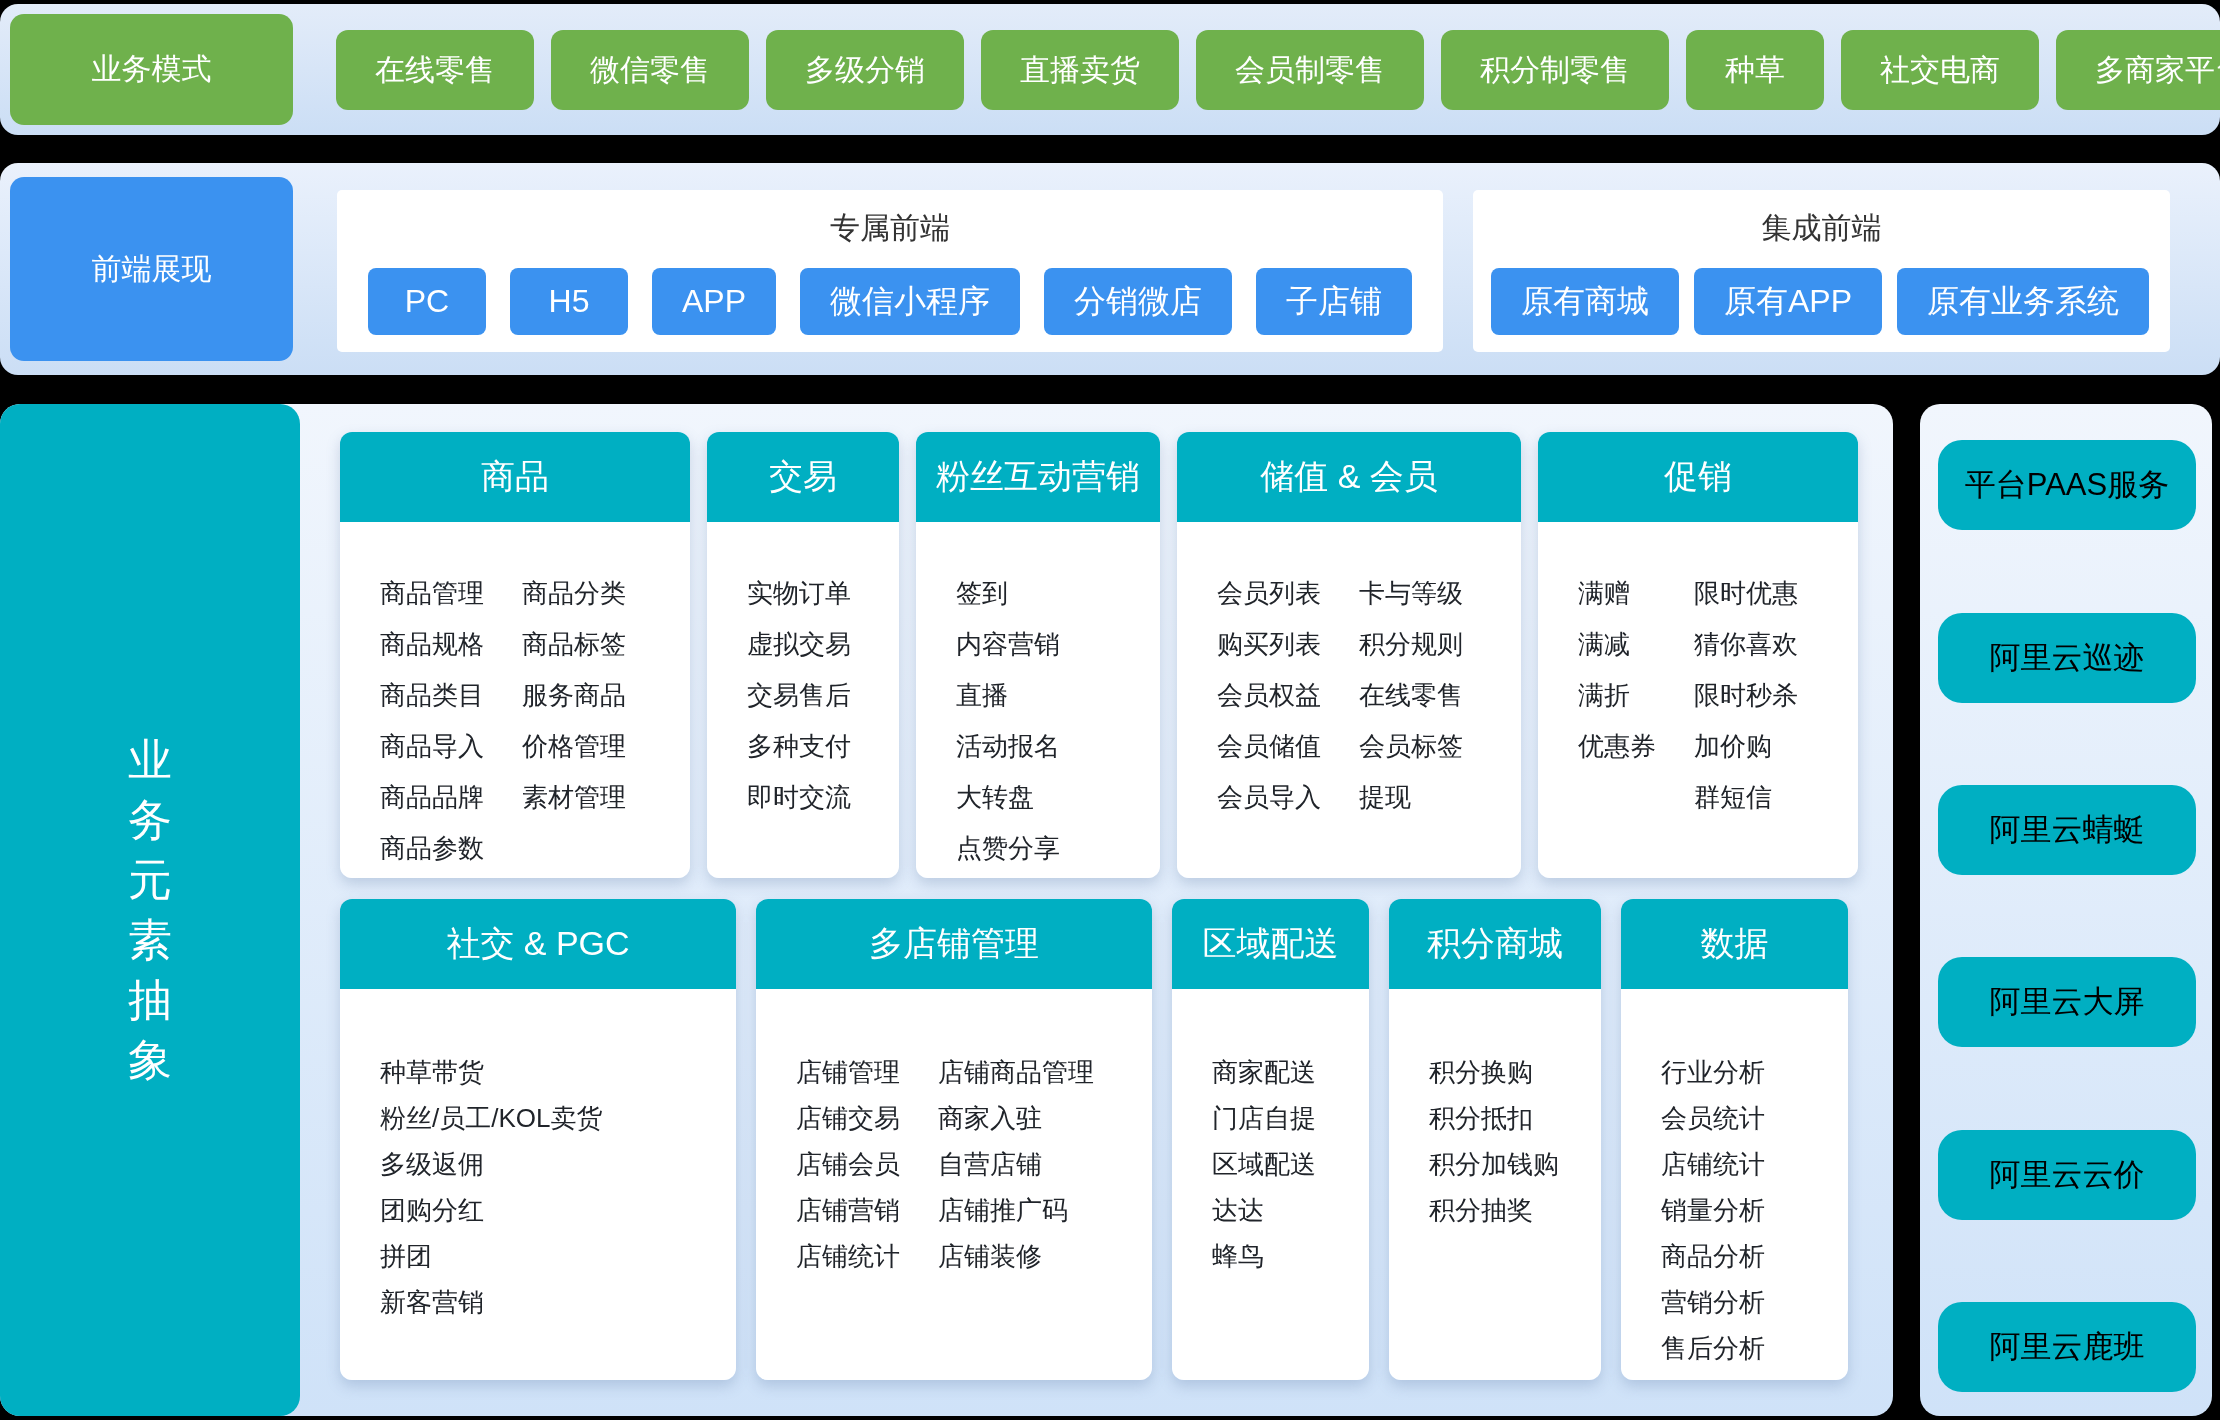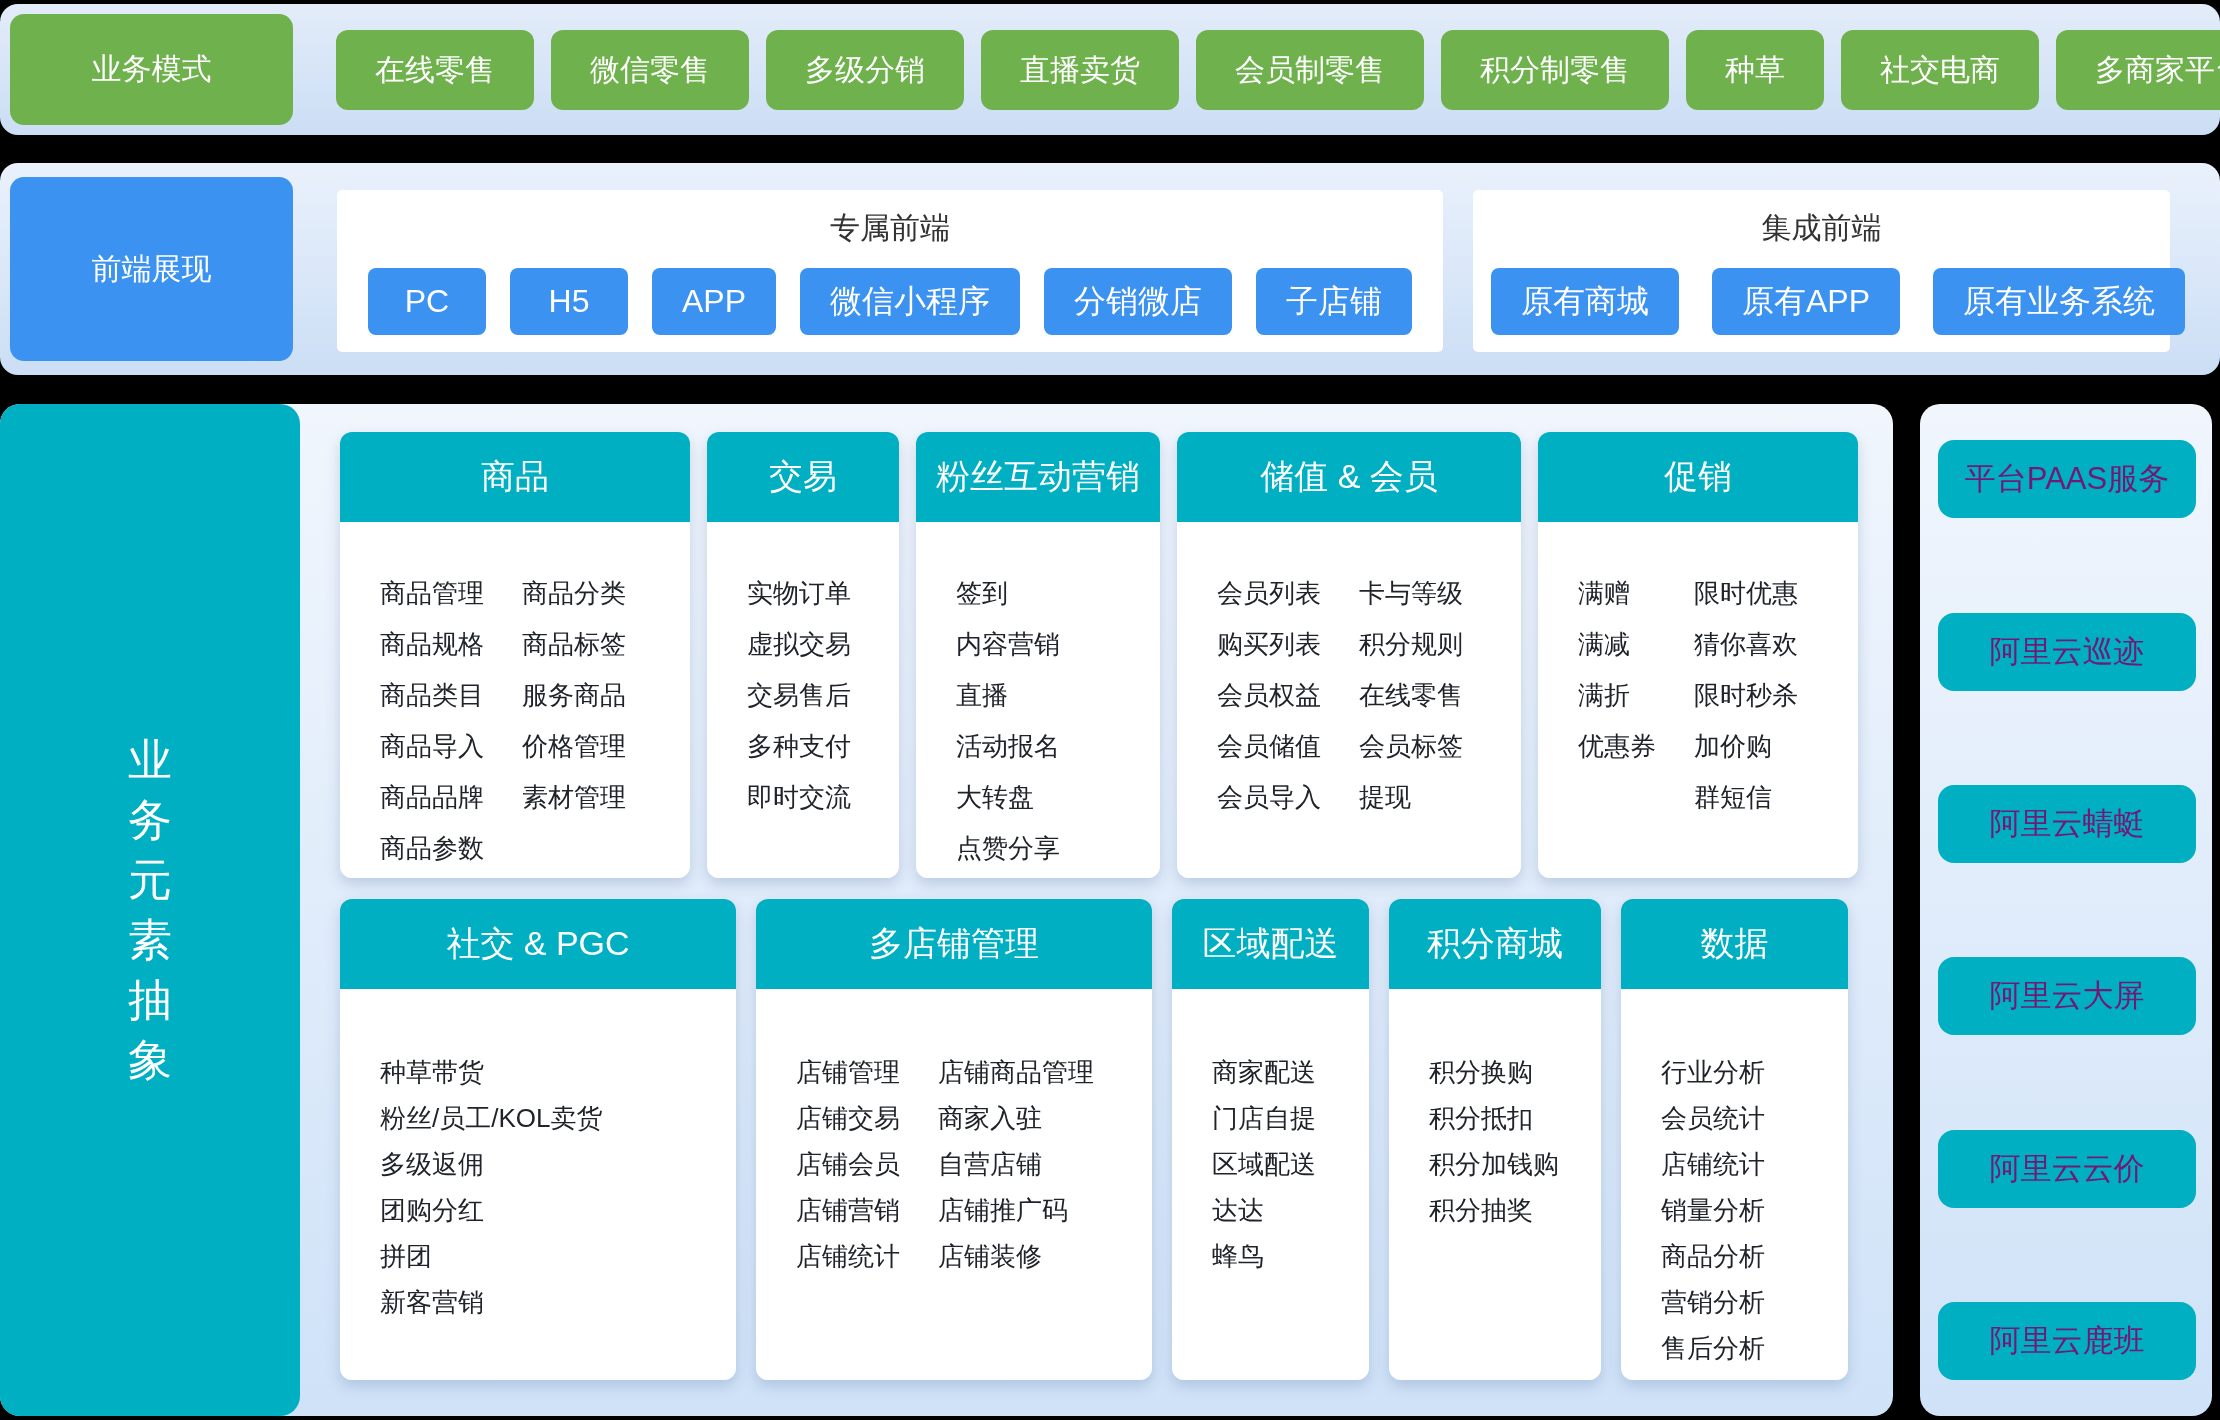--- a/index.html
+++ b/index.html
@@ -22,21 +22,21 @@
   .band1 .chip-row{left:336px;top:26px;height:80px;gap:17px;}
   .chip{display:flex;align-items:center;justify-content:center;color:#fff;white-space:nowrap;box-sizing:border-box;}
   .chip.green{background:#6FB14C;border-radius:12px;font-size:30px;padding:0 39px;height:80px;}
   .chip.blue{background:#3B92F0;border-radius:8px;font-size:32px;padding:0 30px;height:67px;min-width:118px;}
   
   .panel{position:absolute;top:27px;height:162px;background:#fff;border-radius:5px;}
   .panel-exclusive{left:337px;width:1106px;}
   .panel-integrated{left:1473px;width:697px;}
   .panel-title{text-align:center;padding-top:18px;font-size:30px;color:#333;}
   .panel-buttons{position:absolute;left:31px;top:78px;display:flex;gap:24px;height:67px;}
-  .panel-integrated .panel-buttons{left:18px;gap:33px;}
+  .panel-integrated .panel-buttons{left:18px;gap:15px;}
   
   .main{
     position:absolute;left:0;top:404px;width:1893px;height:1012px;border-radius:20px;
     background:linear-gradient(180deg,#f1f6fd 0%,#cfe2f8 100%);
   }
   .side-label{
     position:absolute;left:0;top:0;width:300px;height:1012px;border-radius:20px;
     background:#00AFC2;color:#fff;display:flex;flex-direction:column;
     align-items:center;justify-content:center;font-size:44px;line-height:60px;
   }
@@ -60,22 +60,22 @@
   .card-goods{width:350px}.card-trade{width:192px}.card-fans{width:244px}
   .card-member{width:344px}.card-promo{width:320px}
   .card-social{width:396px}.card-multistore{width:396px}.card-delivery{width:197px}
   .card-points{width:212px}.card-data{width:227px}
   
   .paas{
     position:absolute;left:1920px;top:404px;width:292px;height:1012px;border-radius:20px;
     background:linear-gradient(180deg,#f1f6fd 0%,#cfe2f8 100%);
   }
   .paas-btn{
-    position:absolute;left:18px;width:258px;height:78px;background:#00AFC2;border-radius:16px;
-    color:#701a75;font-size:31px;display:flex;align-items:center;justify-content:center;white-space:nowrap;
+    position:absolute;left:18px;width:258px;height:90px;background:#00AFC2;border-radius:24px;
+    color:#000000;font-size:31px;display:flex;align-items:center;justify-content:center;white-space:nowrap;
   }
   .paas-btn:nth-child(1){top:36px;}
   .paas-btn:nth-child(2){top:209px;}
   .paas-btn:nth-child(3){top:381px;}
   .paas-btn:nth-child(4){top:553px;}
   .paas-btn:nth-child(5){top:726px;}
   .paas-btn:nth-child(6){top:898px;}
 </style>
 </head>
 <body>

